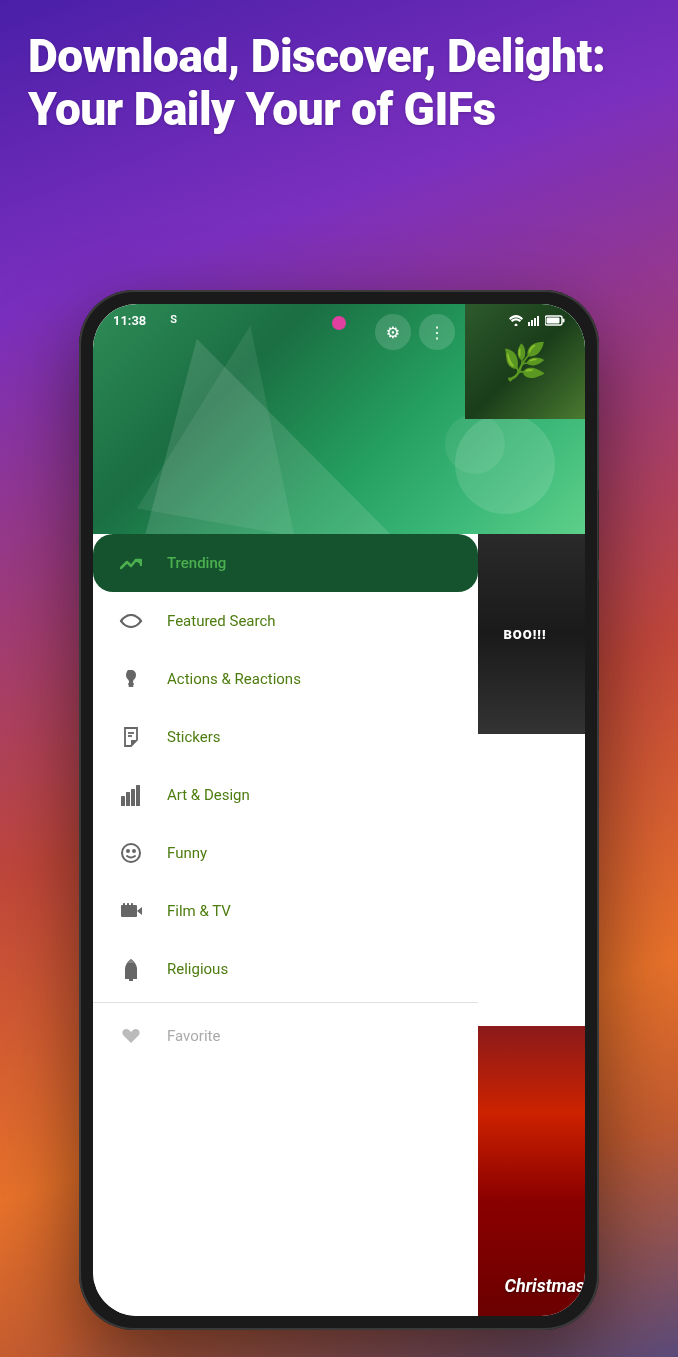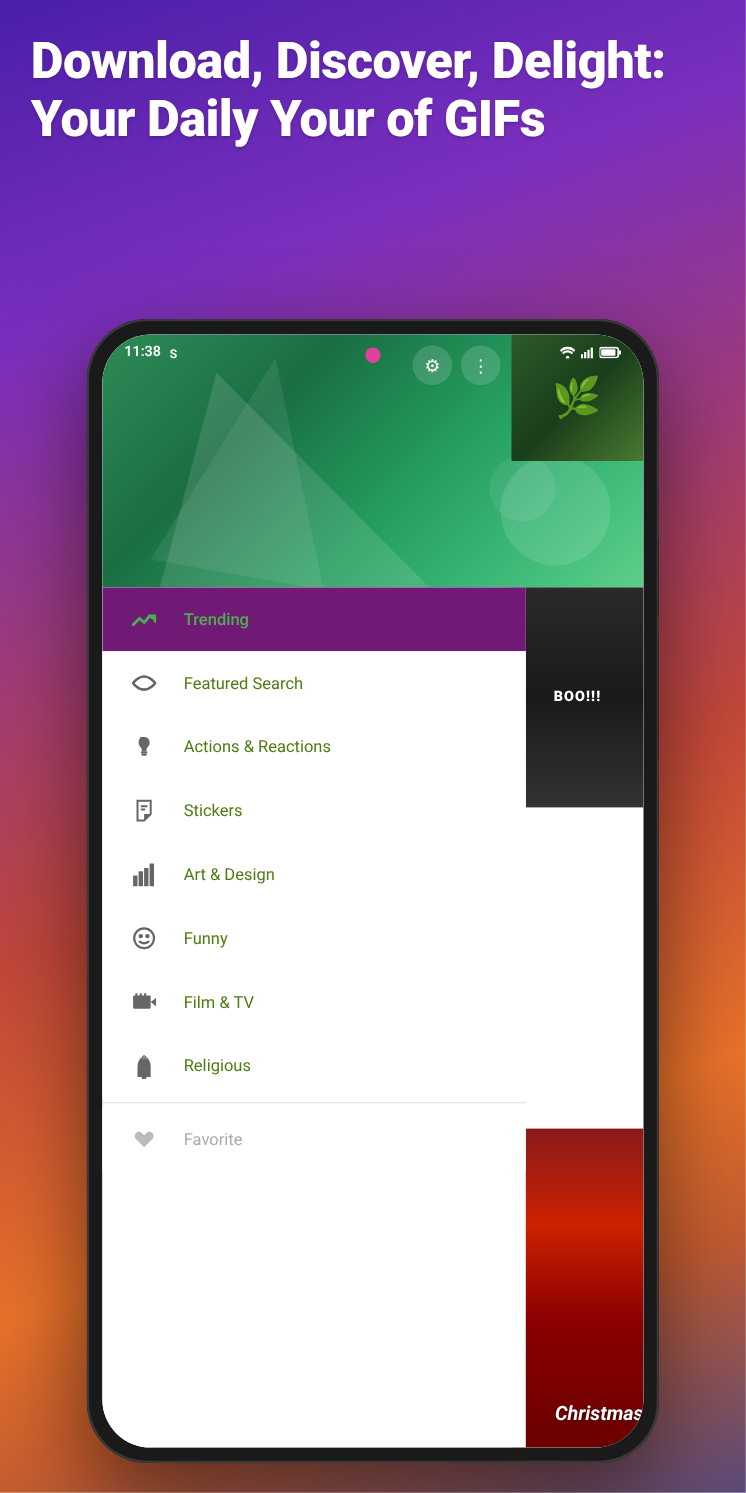--- a/index.html
+++ b/index.html
@@ -71,22 +71,22 @@
       justify-content: space-between;
       padding: 0 20px;
       z-index: 10;
     }
 
     .status-time {
       color: white;
       font-size: 13px;
       font-weight: 600;
       display: flex;
-      align-items: flex-end;
-      gap: 8px;
+      align-items: flex-start;
+      gap: 24px;
     }
 
     .status-icons {
       display: flex;
       align-items: center;
       gap: 5px;
       color: white;
     }
 
     
@@ -246,21 +246,22 @@
       display: flex;
       align-items: center;
       padding: 0 20px;
       height: 58px;
       border-bottom: none;
       cursor: pointer;
       background: white;
     }
 
     .nav-item.active {
-      background: #701a75;
+      background: #14532d;
+      border-radius: 20px;
     }
 
     .nav-icon {
       width: 36px;
       height: 36px;
       display: flex;
       align-items: center;
       justify-content: center;
       font-size: 20px;
       color: #666;

